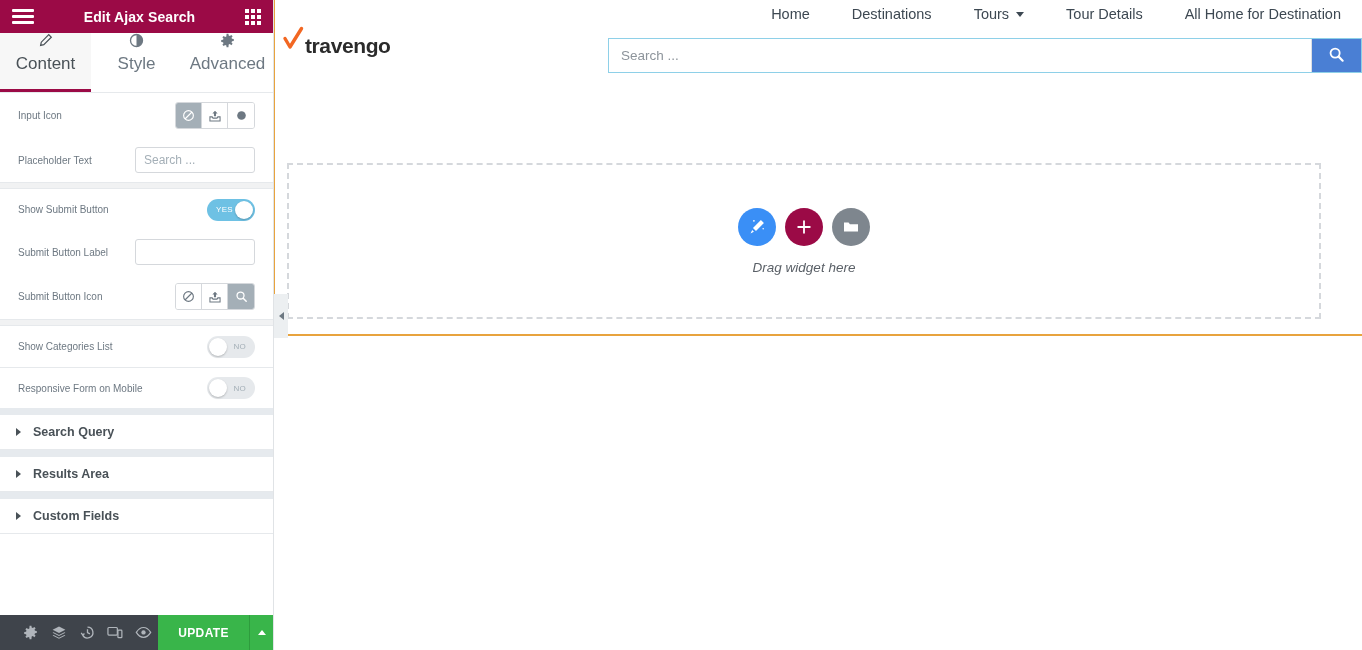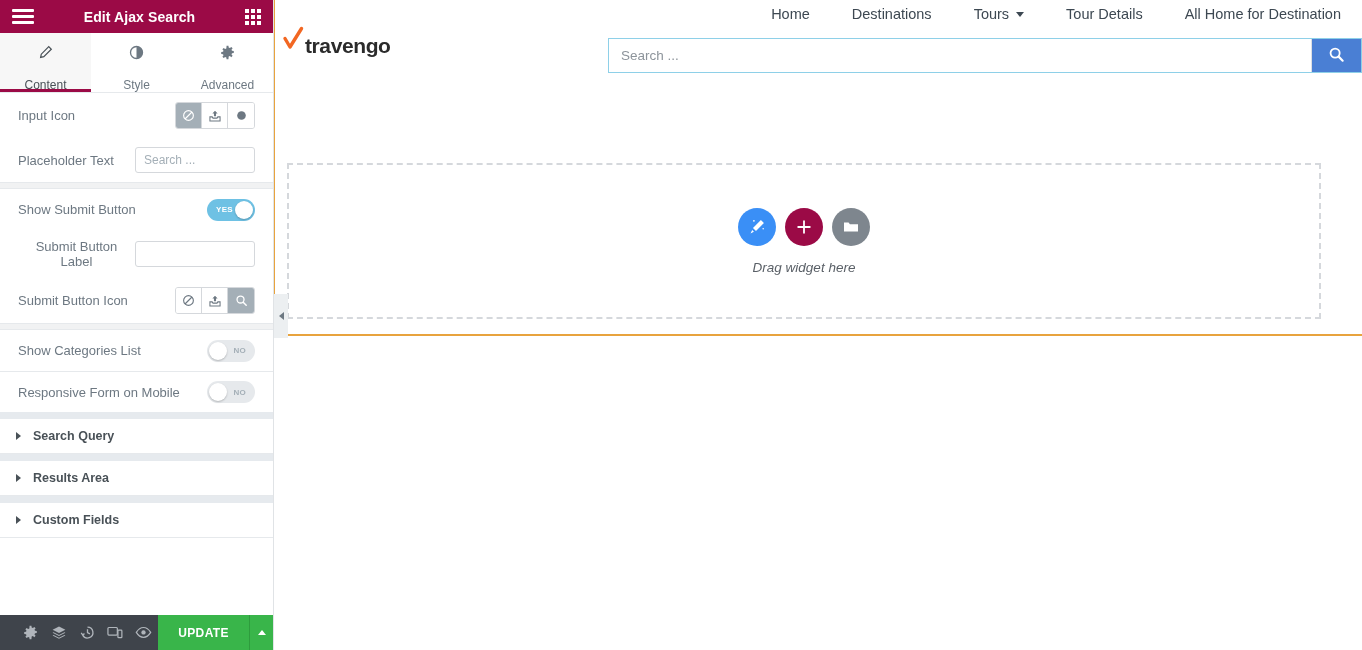--- a/index.html
+++ b/index.html
@@ -35,22 +35,22 @@
   .grid-icon {
     width: 16px; height: 16px;
     display: grid; grid-template-columns: repeat(3,1fr); grid-template-rows: repeat(3,1fr);
     gap: 2px; cursor: pointer;
   }
   .grid-icon s { display:block; background:#fff; }
 
   .tabs { height: 60px; display: flex; flex: 0 0 60px; background: #fff; border-bottom: 1px solid #e6e9ec; }
   .tab {
     flex: 1; display: flex; flex-direction: column;
-    align-items: center; justify-content: flex-end; gap: 18px;
-    font-size: 12px; color: #6d7882; cursor: pointer;
+    align-items: center; justify-content: flex-start; gap: 6px;
+    font-size: 17px; color: #6d7882; cursor: pointer;
     position: relative; background: #fff;
   }
   .tab.active { background: #f7f7f7; color: #495157; }
   .tab.active::after {
     content:''; position: absolute; left: 0; right: 0; bottom: 0;
     height: 3px; background: #9b0a46;
   }
   .tab svg { display: block; }
 
   .panel-body { flex: 1; overflow: hidden; background: #fff; }
@@ -64,21 +64,21 @@
   }
   .section-head.collapsed { border-top: 7px solid #e6eaee; }
   .caret-down { width:0;height:0;border-left:4px solid transparent;border-right:4px solid transparent;border-top:5px solid #6d7882; }
   .caret-right { width:0;height:0;border-top:4px solid transparent;border-bottom:4px solid transparent;border-left:5px solid #495157; }
 
   .ctrl {
     display: flex; align-items: center; justify-content: space-between;
     padding: 9px 18px 9px 18px; min-height: 41px;
     background: #fff;
   }
-  .ctrl .lbl { font-size: 13px; color: #6d7882; text-align: center; }
+  .ctrl .lbl { font-size: 10px; color: #6d7882; }
   .ctrl-sep { border-top: 1px solid #e6e9ec; }
   .group-sep { height: 7px; background: #f1f2f3; border-top:1px solid #e6e9ec; border-bottom:1px solid #e6e9ec;}
 
   
   .choices { display: flex; border: 1px solid #d5d8dc; border-radius: 3px; overflow: hidden; }
   .choices .ch {
     width: 26px; height: 25px; display: flex; align-items: center; justify-content: center;
     background: #fff; border-right: 1px solid #d5d8dc; cursor: pointer;
   }
   .choices .ch:last-child { border-right: 0; }
@@ -99,21 +99,21 @@
   
   .sw {
     width: 48px; height: 22px; border-radius: 11px;
     position: relative; cursor: pointer; display:flex; align-items:center;
   }
   .sw .knob {
     position: absolute; width: 18px; height: 18px; border-radius: 50%;
     background: #fff; top: 2px;
     box-shadow: 0 1px 2px rgba(0,0,0,.22);
   }
-  .sw .txt { position:absolute; font-size: 8px; font-weight: 700; letter-spacing:.3px; }
+  .sw .txt { position:absolute; font-size: 8px; font-weight: 400; letter-spacing:.3px; }
   .sw.on { background: #6ec1e4; }
   .sw.on .knob { right: 2px; }
   .sw.on .txt { color: #ffffff; left: 9px; }
   .sw.off { background: #e6e9ec; }
   .sw.off .knob { left: 2px; }
   .sw.off .txt { color: #a4afb7; right: 9px; }
 
   
   .panel-footer {
     height: 35px; background: #3f444b; flex: 0 0 35px;

